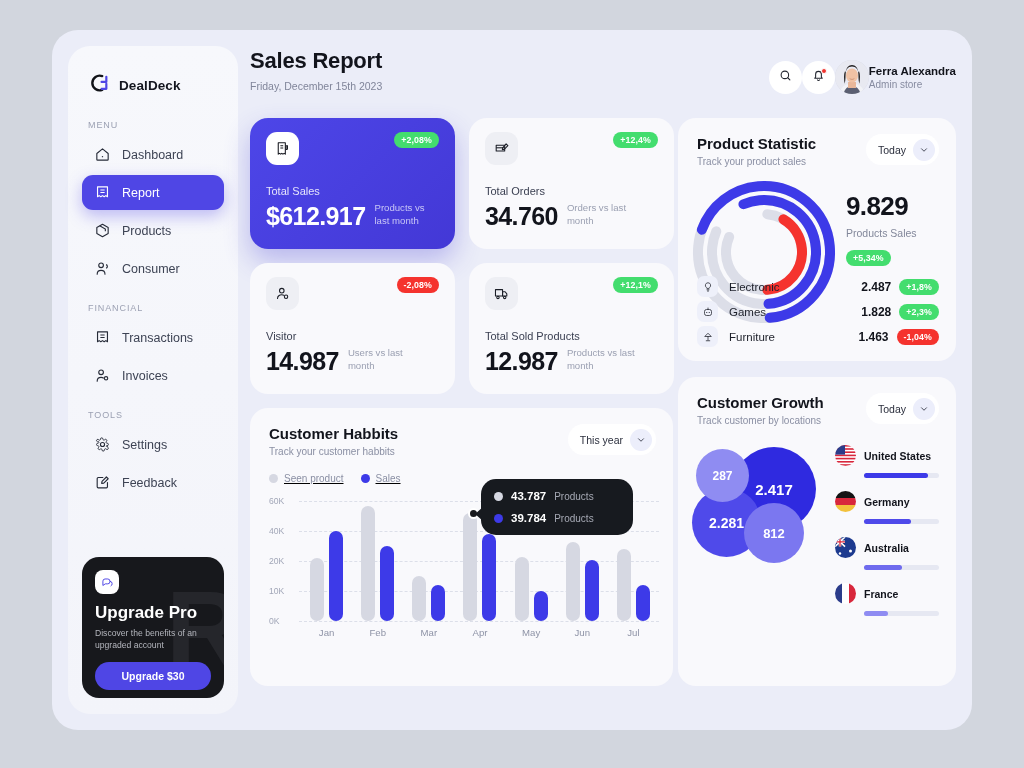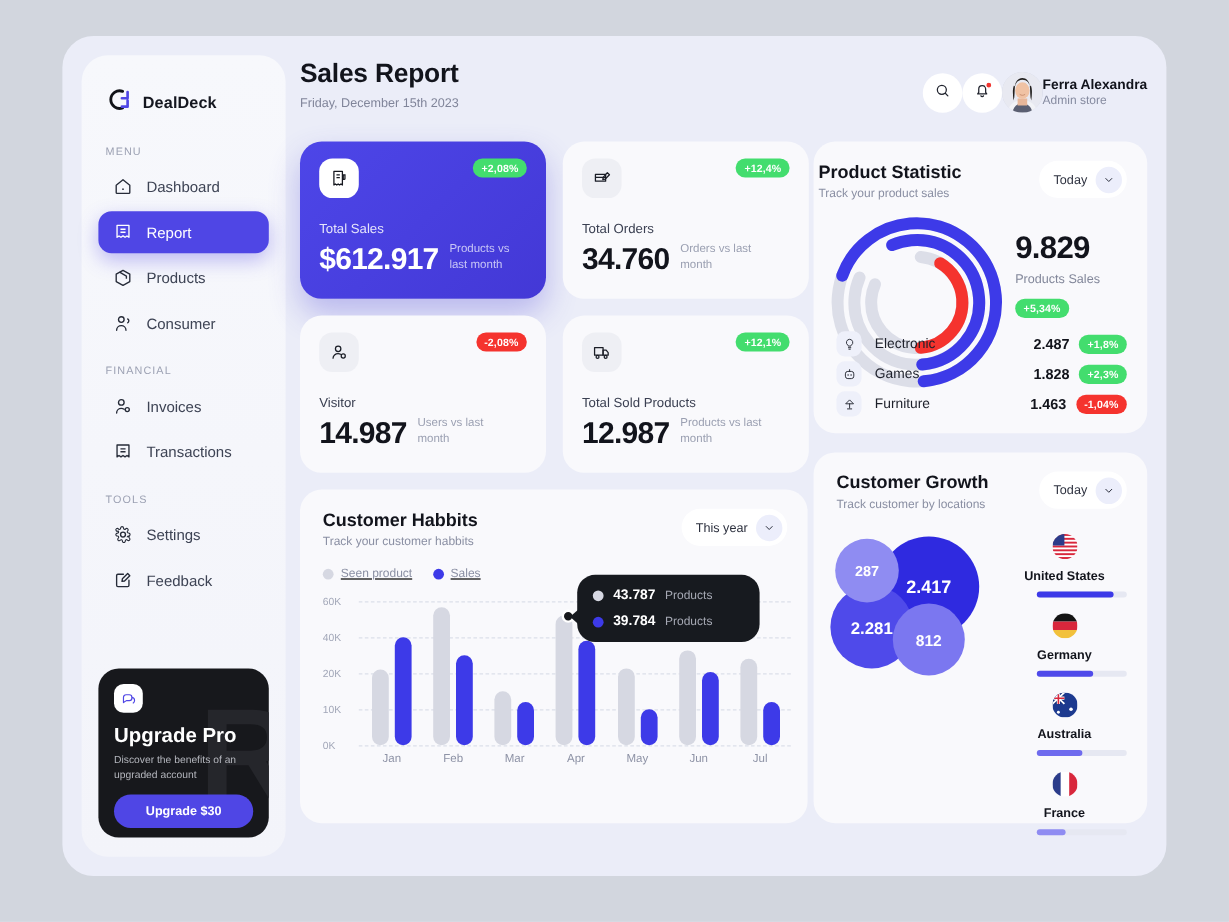--- a/index.html
+++ b/index.html
@@ -171,21 +171,21 @@
   .tt-row + .tt-row { margin-top: 10px; }
   .tt-dot { width: 9px; height: 9px; border-radius: 50%; flex: 0 0 9px; }
   .tt-v { font-size: 11.5px; font-weight: 700; color: #fff; }
   .tt-u { font-size: 10px; color: #a6a9b4; }
   .marker {
     position: absolute; width: 11px; height: 11px; border-radius: 50%;
     background: #17181c; border: 2px solid #fff; z-index: 5;
   }
 
   
-  .pstat { right: 0; top: 0; width: 278px; height: 243px; padding: 17px 4px; }
+  .pstat { right: 0; top: 0; width: 278px; height: 243px; padding: 17px 19px; }
   .radial { position: absolute; left: 10px; top: 58px; width: 152px; height: 152px; }
   .rv { position: absolute; left: 168px; top: 73px; }
   .rv-num { font-size: 26px; font-weight: 700; color: #12141c; letter-spacing: -.6px; }
   .rv-lab { font-size: 10.5px; color: #82879a; margin-top: 5px; }
   .rv-badge { display: inline-block; margin-top: 8px; }
   .plist { position: absolute; left: 19px; right: 17px; bottom: 12px; }
   .prow { display: flex; align-items: center; height: 25px; }
   .prow-ic {
     width: 21px; height: 21px; border-radius: 7px; background: #eef0fa;
     display: flex; align-items: center; justify-content: center; flex: 0 0 21px;
@@ -196,21 +196,21 @@
 
   .growth { right: 0; top: 259px; width: 278px; height: 309px; padding: 17px 19px; }
   .bubbles { position: absolute; left: 14px; top: 66px; width: 135px; height: 130px; }
   .bub {
     position: absolute; border-radius: 50%;
     display: flex; align-items: center; justify-content: center;
     color: #fff; font-weight: 700;
   }
   .countries { position: absolute; right: 17px; top: 68px; width: 104px; }
   .crow { margin-bottom: 13px; }
-  .crow-top { display: flex; align-items: center; gap: 8px; flex-direction: column; }
+  .crow-top { display: flex; align-items: center; gap: 8px; }
   .flag { width: 21px; height: 21px; border-radius: 50%; overflow: hidden; flex: 0 0 21px; position: relative; }
   .cname { font-size: 10.5px; font-weight: 700; color: #12141c; }
   .track { height: 5px; border-radius: 3px; background: #e6e8f2; margin-top: 7px; margin-left: 29px; }
   .fill { height: 5px; border-radius: 3px; }
 </style>
 </head>
 <body>
 
 <div class="screen">
  <div class="app">
@@ -255,32 +255,32 @@
               <path d="M17 6.5a2.6 2.6 0 0 1 0 5"></path>
             </svg></span>
       <span class="label">Consumer</span>
     </div>
 
     <div class="nav-gap"></div>
 
     <div class="nav-group-label">FINANCIAL</div>
     <div class="nav-item">
       <span class="nav-icon"><svg viewBox="0 0 24 24">
+              <path d="M5 4h14v14l-2.3-1.6L14.4 18 12 16.4 9.6 18l-2.3-1.6L5 18z" stroke-linejoin="round"></path>
+              <path d="M9 8.5h6M9 12h6"></path>
+            </svg></span>
+      <span class="label">Transactions</span>
+    </div>
+    <div class="nav-item">
+      <span class="nav-icon"><svg viewBox="0 0 24 24">
               <circle cx="10" cy="7.5" r="3.3"></circle>
               <path d="M4.5 20c0-3.2 2.5-5.4 5.5-5.4 1.3 0 2.4.4 3.3 1" stroke-linecap="round"></path>
               <circle cx="17" cy="16" r="2.4"></circle>
             </svg></span>
       <span class="label">Invoices</span>
-    </div>
-    <div class="nav-item">
-      <span class="nav-icon"><svg viewBox="0 0 24 24">
-              <path d="M5 4h14v14l-2.3-1.6L14.4 18 12 16.4 9.6 18l-2.3-1.6L5 18z" stroke-linejoin="round"></path>
-              <path d="M9 8.5h6M9 12h6"></path>
-            </svg></span>
-      <span class="label">Transactions</span>
     </div>
 
     <div class="nav-gap"></div>
 
     <div class="nav-group-label">TOOLS</div>
     <div class="nav-item">
       <span class="nav-icon"><svg viewBox="0 0 24 24">
               <circle cx="12" cy="12" r="2.9"></circle>
               <path d="M19.2 14.4a1.4 1.4 0 0 0 .3 1.6l.1.1a1.7 1.7 0 1 1-2.4 2.4l-.1-.1a1.4 1.4 0 0 0-2.4 1v.2a1.7 1.7 0 1 1-3.4 0v-.1a1.4 1.4 0 0 0-2.4-1l-.1.1a1.7 1.7 0 1 1-2.4-2.4l.1-.1a1.4 1.4 0 0 0-1-2.4h-.2a1.7 1.7 0 1 1 0-3.4h.1a1.4 1.4 0 0 0 1-2.4l-.1-.1A1.7 1.7 0 1 1 6.7 5.4l.1.1a1.4 1.4 0 0 0 2.4-1V4.3a1.7 1.7 0 1 1 3.4 0v.1a1.4 1.4 0 0 0 2.4 1l.1-.1a1.7 1.7 0 1 1 2.4 2.4l-.1.1a1.4 1.4 0 0 0 1 2.4h.2a1.7 1.7 0 1 1 0 3.4h-.1a1.4 1.4 0 0 0-1.3.8z" stroke-width="1.3"></path>
             </svg></span>

